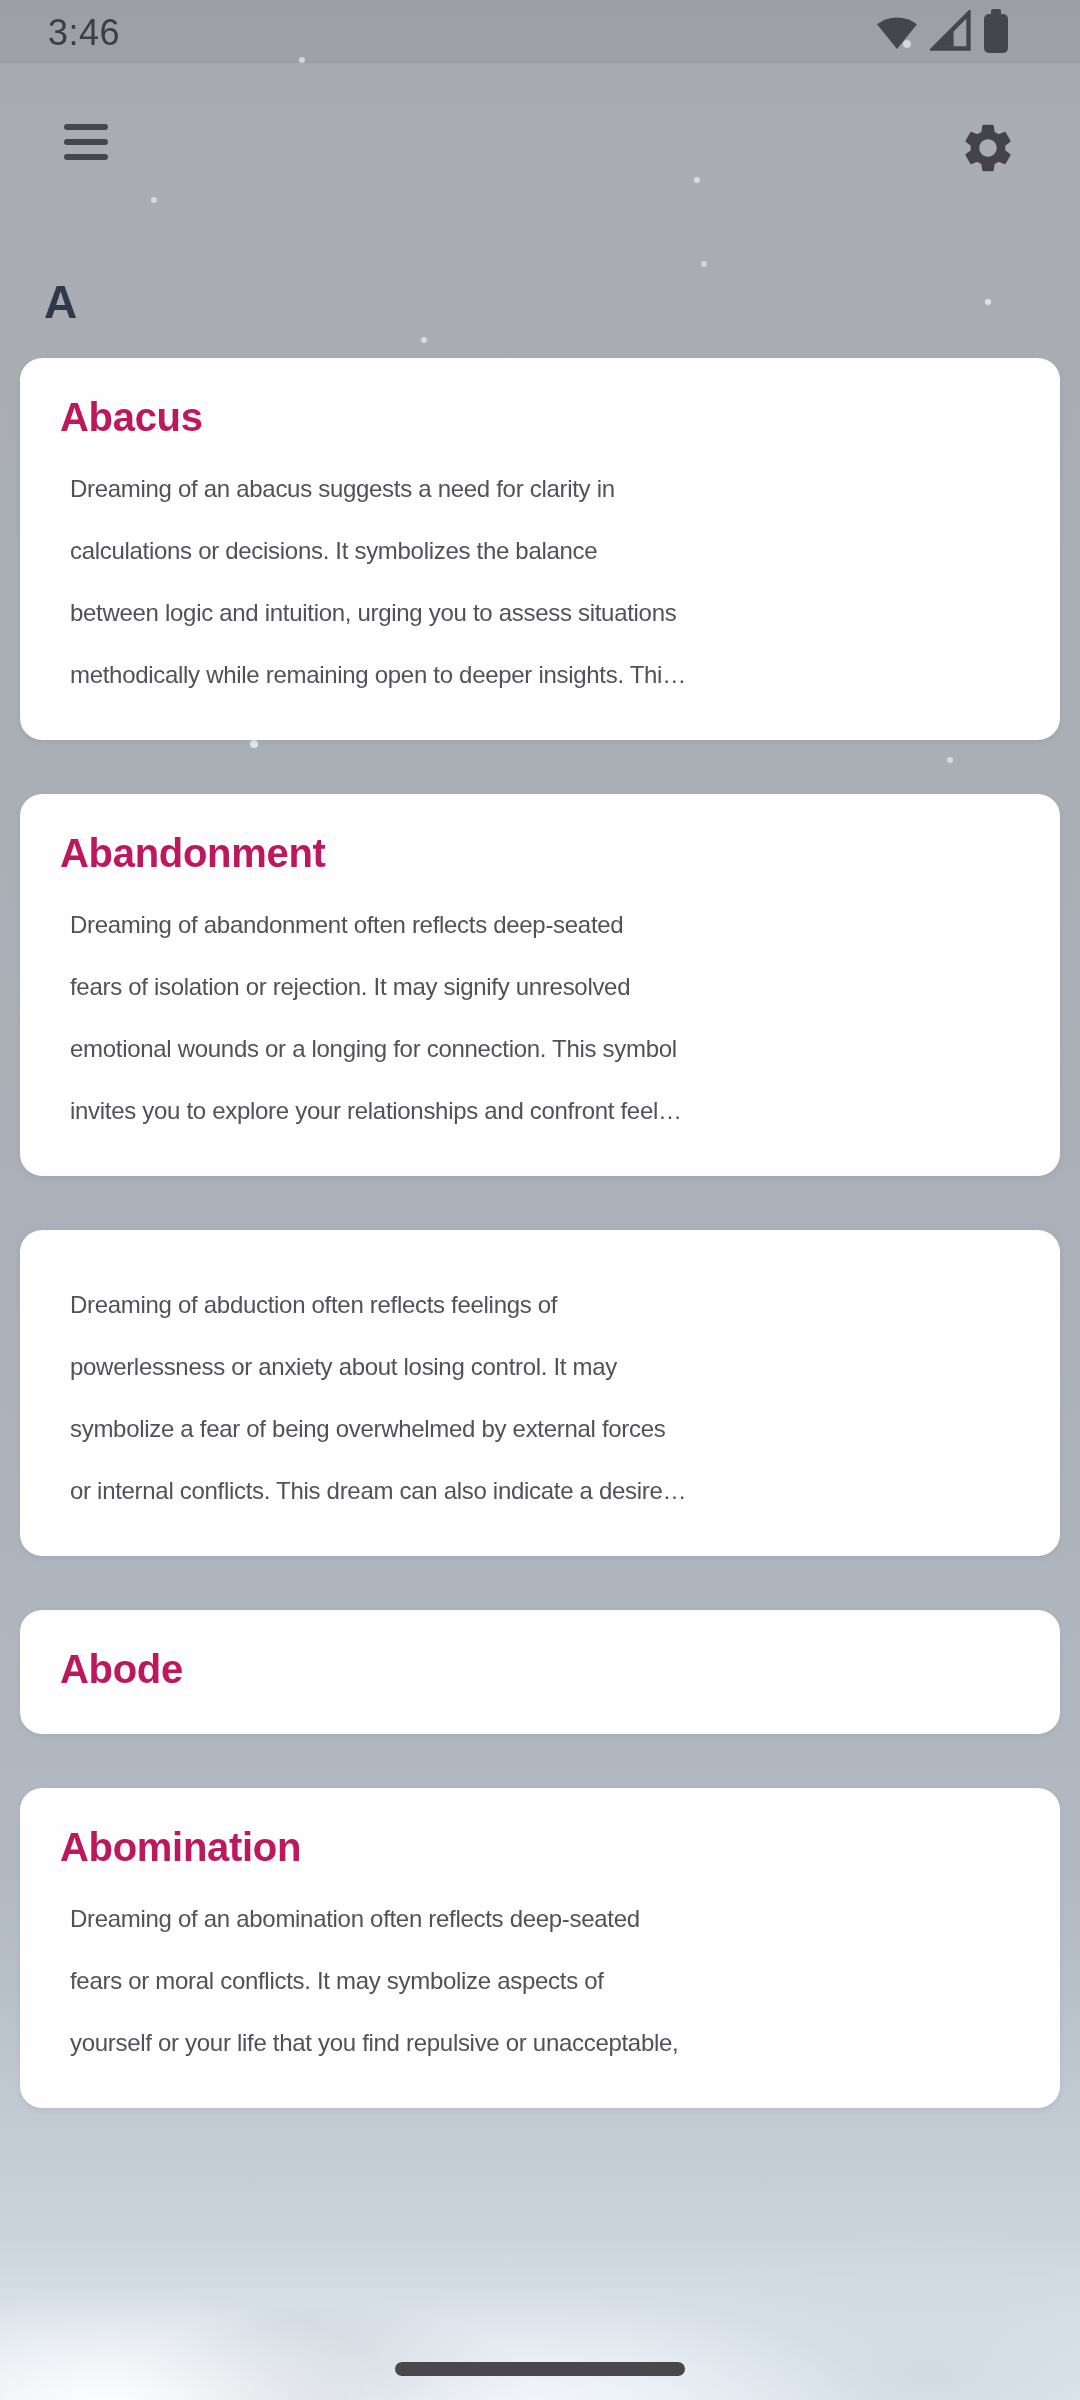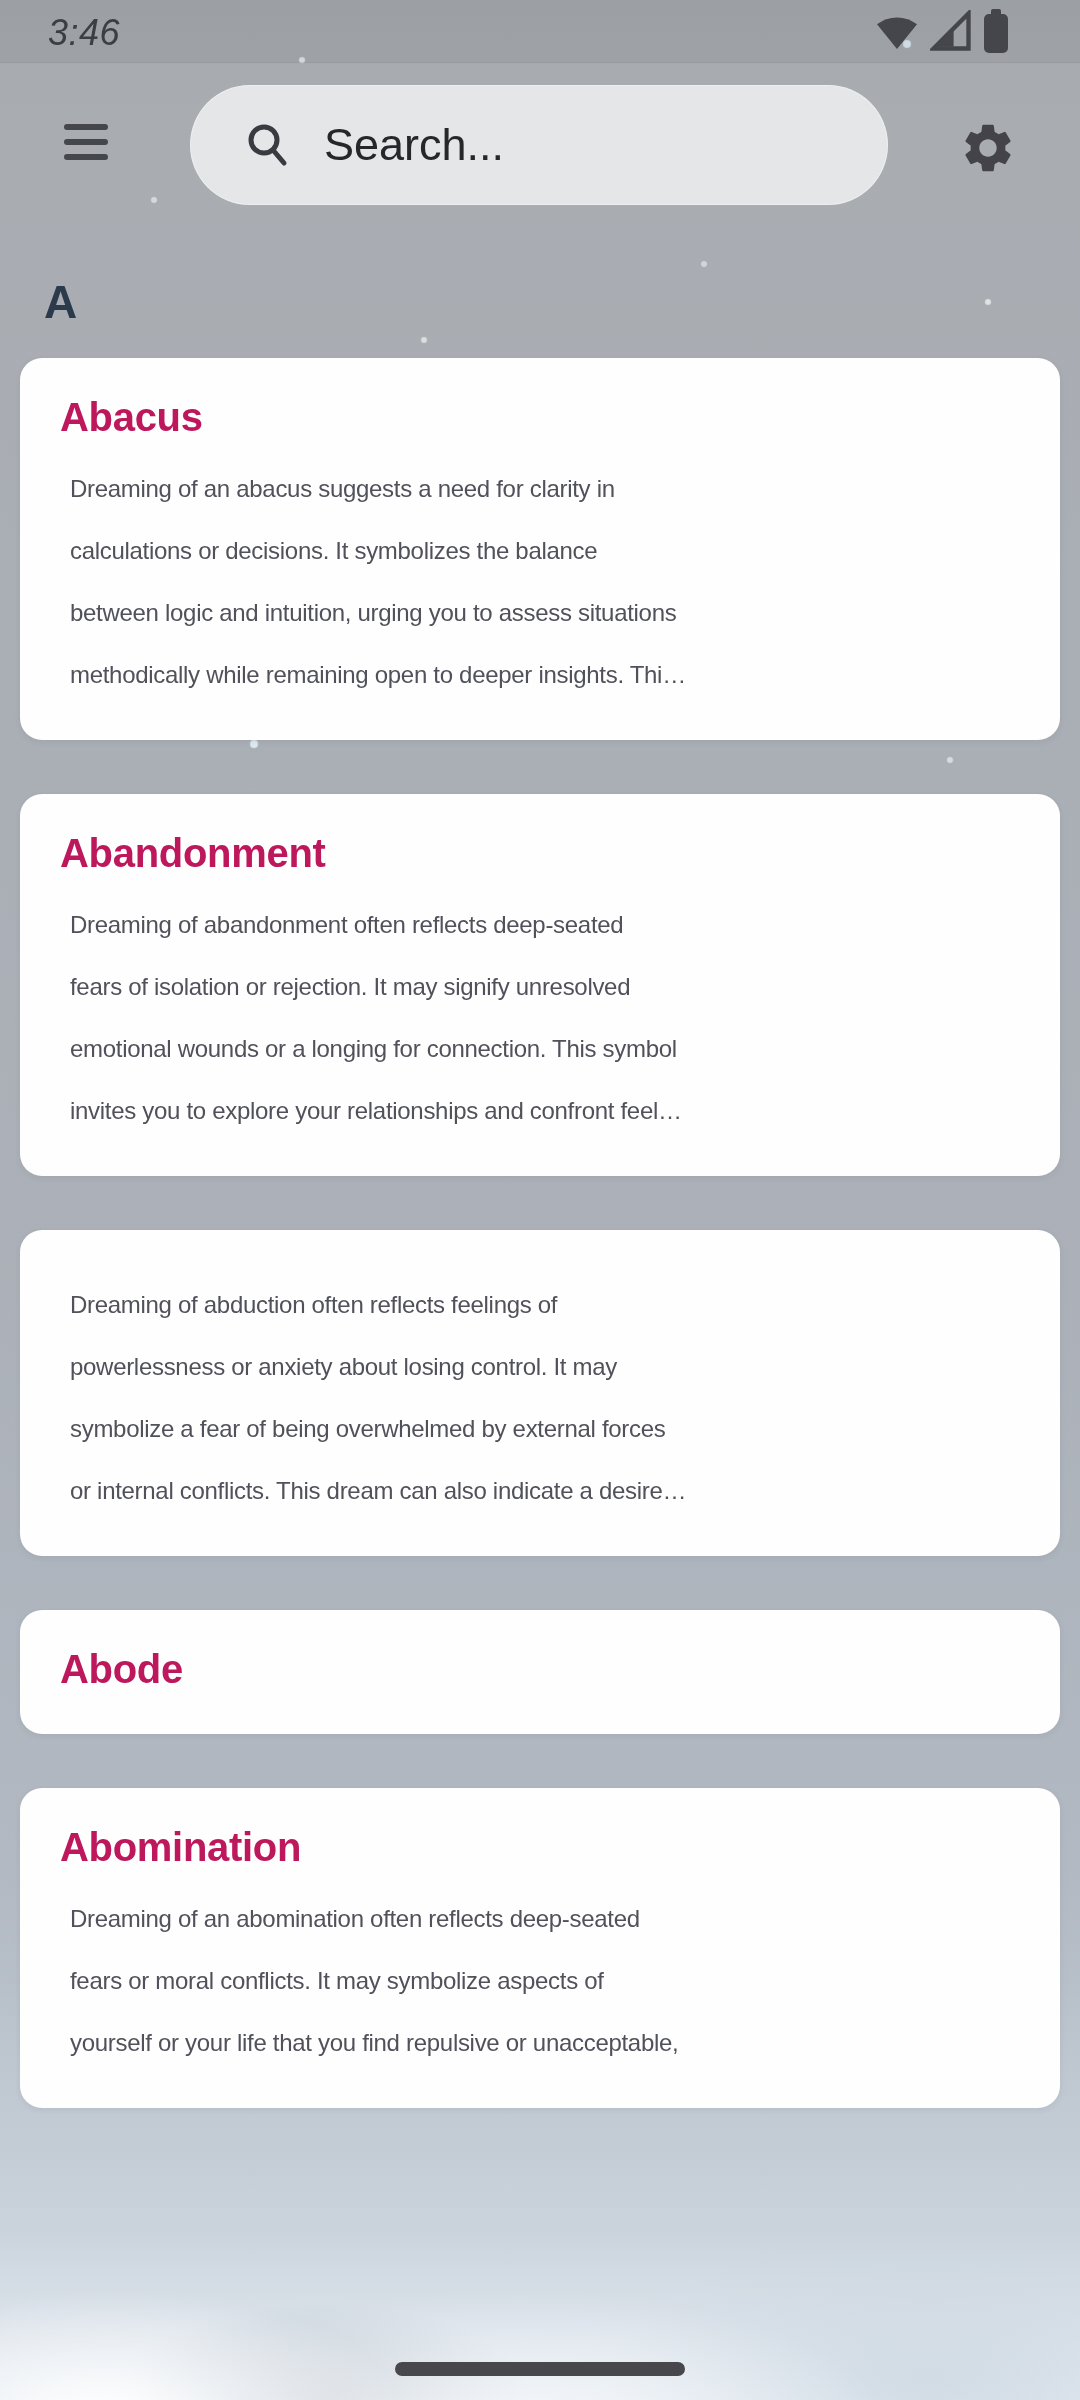--- a/index.html
+++ b/index.html
@@ -38,21 +38,21 @@
     background:
       radial-gradient(ellipse 420px 170px at 10% 102%, rgba(255,255,255,.95), rgba(255,255,255,0) 70%),
       radial-gradient(ellipse 520px 200px at 48% 108%, rgba(250,252,254,.8), rgba(255,255,255,0) 72%),
       radial-gradient(ellipse 300px 140px at 30% 100%, rgba(120,130,140,.28), rgba(120,130,140,0) 70%),
       radial-gradient(ellipse 420px 200px at 86% 95%, rgba(205,216,226,.75), rgba(205,216,226,0) 75%),
       linear-gradient(180deg, rgba(190,200,210,0) 0%, rgba(205,214,223,.55) 60%, rgba(226,233,240,.9) 100%);
   }
   
   .status-bar{position:absolute;left:0;top:0;width:100%;height:62px;z-index:6;
     background:rgba(105,108,112,.14);border-bottom:1px solid rgba(0,0,0,.03);}
-  .status-time{position:absolute;left:48px;top:12px;font-size:36px;color:#3b3e44;letter-spacing:.5px;font-style:italic;}
+  .status-time{position:absolute;left:48px;top:12px;font-size:36px;color:#3b3e44;letter-spacing:.5px;}
   .status-icons{position:absolute;right:70px;top:8px;display:flex;align-items:center;gap:10px;height:46px;}
   .status-icons svg{display:block;}
   
   .app-header{position:absolute;left:0;top:62px;width:100%;height:168px;z-index:6;}
   .menu-btn{position:absolute;left:64px;top:62px;width:46px;height:40px;background:none;border:0;padding:0;cursor:pointer;}
   .menu-btn span{display:block;width:44px;height:6px;border-radius:3px;background:#46464d;margin:0 0 9px 0;}
   .search-pill{position:absolute;left:190px;top:23px;width:698px;height:120px;border-radius:60px;
     background:#e4e6e8;box-shadow:inset 0 0 0 1px rgba(255,255,255,.35);display:flex;align-items:center;}
   .search-pill svg{margin-left:52px;flex:0 0 auto;}
   .search-input{flex:1;margin-left:28px;margin-right:40px;border:0;background:transparent;outline:none;
@@ -101,27 +101,20 @@
       </span>
     </div>
   </div>
 
   <div class="app-header">
     <button class="menu-btn">
       <span></span>
       <span></span>
       <span></span>
     </button>
-    <div class="search-pill">
-      <svg width="52" height="52" viewBox="0 0 52 52">
-        <circle cx="22" cy="21" r="13" fill="none" stroke="#3a3a41" stroke-width="5"></circle>
-        <line x1="31" y1="31" x2="42" y2="44" stroke="#3a3a41" stroke-width="5" stroke-linecap="round"></line>
-      </svg>
-      <input class="search-input" type="text" placeholder="Search..." style="">
-    </div>
     <button class="settings-btn">
       <svg width="58" height="58" viewBox="0 0 24 24">
         <path fill="#45434a" d="M19.14,12.94c0.04-0.3,0.06-0.61,0.06-0.94c0-0.32-0.02-0.64-0.07-0.94l2.03-1.58c0.18-0.14,0.23-0.41,0.12-0.61 l-1.92-3.32c-0.12-0.22-0.37-0.29-0.59-0.22l-2.39,0.96c-0.5-0.38-1.03-0.7-1.62-0.94L14.4,2.81c-0.04-0.24-0.24-0.41-0.48-0.41 h-3.84c-0.24,0-0.43,0.17-0.47,0.41L9.25,5.35C8.66,5.59,8.12,5.92,7.63,6.29L5.24,5.33c-0.22-0.08-0.47,0-0.59,0.22L2.74,8.87 C2.62,9.08,2.66,9.34,2.86,9.48l2.03,1.58C4.84,11.36,4.8,11.69,4.8,12s0.02,0.64,0.07,0.94l-2.03,1.58 c-0.18,0.14-0.23,0.41-0.12,0.61l1.92,3.32c0.12,0.22,0.37,0.29,0.59,0.22l2.39-0.96c0.5,0.38,1.03,0.7,1.62,0.94l0.36,2.54 c0.05,0.24,0.24,0.41,0.48,0.41h3.84c0.24,0,0.44-0.17,0.47-0.41l0.36-2.54c0.59-0.24,1.13-0.56,1.62-0.94l2.39,0.96 c0.22,0.08,0.47,0,0.59-0.22l1.92-3.32c0.12-0.22,0.07-0.47-0.12-0.61L19.14,12.94z M12,15.6c-1.98,0-3.6-1.62-3.6-3.6 s1.62-3.6,3.6-3.6s3.6,1.62,3.6,3.6S13.98,15.6,12,15.6z"></path>
       </svg>
     </button>
   </div>
 
   <div class="content">
     <div class="section-label">A</div>
 

